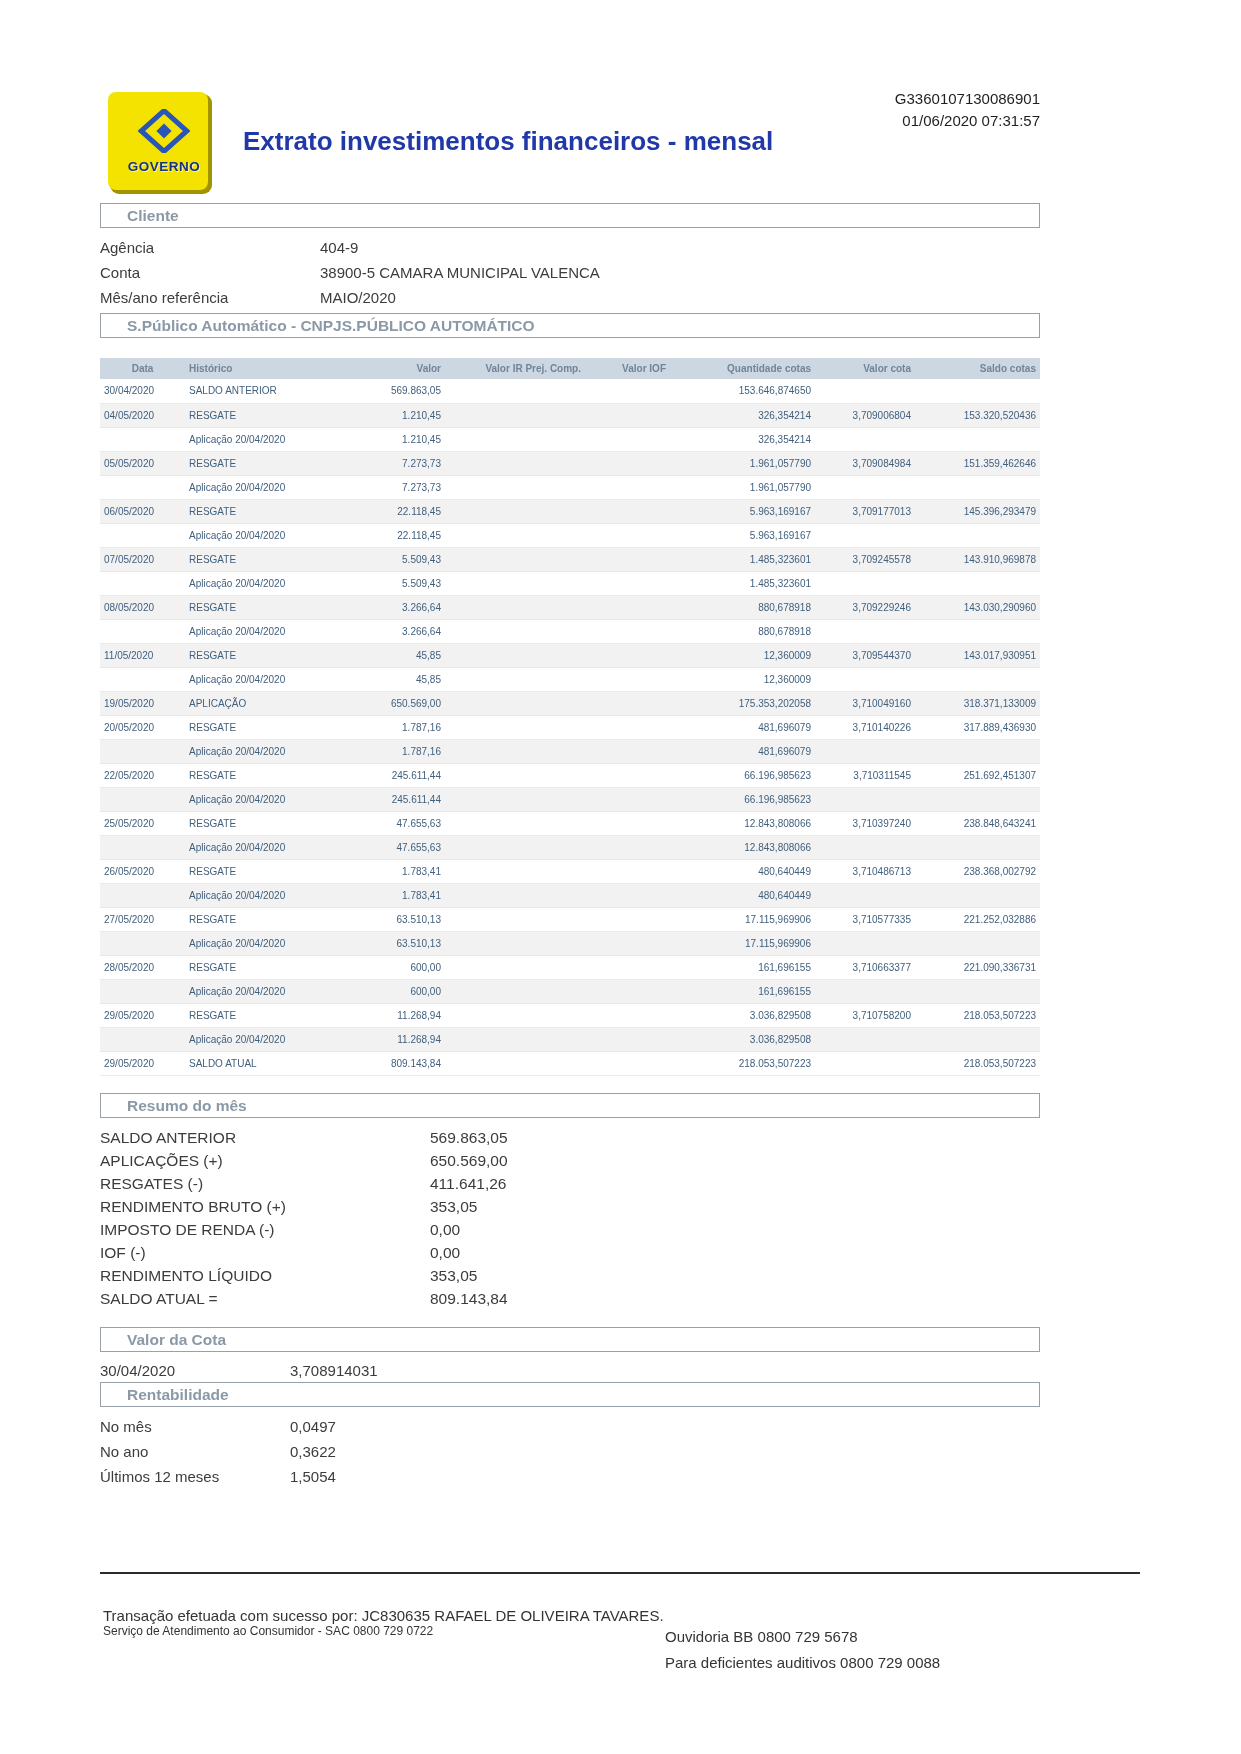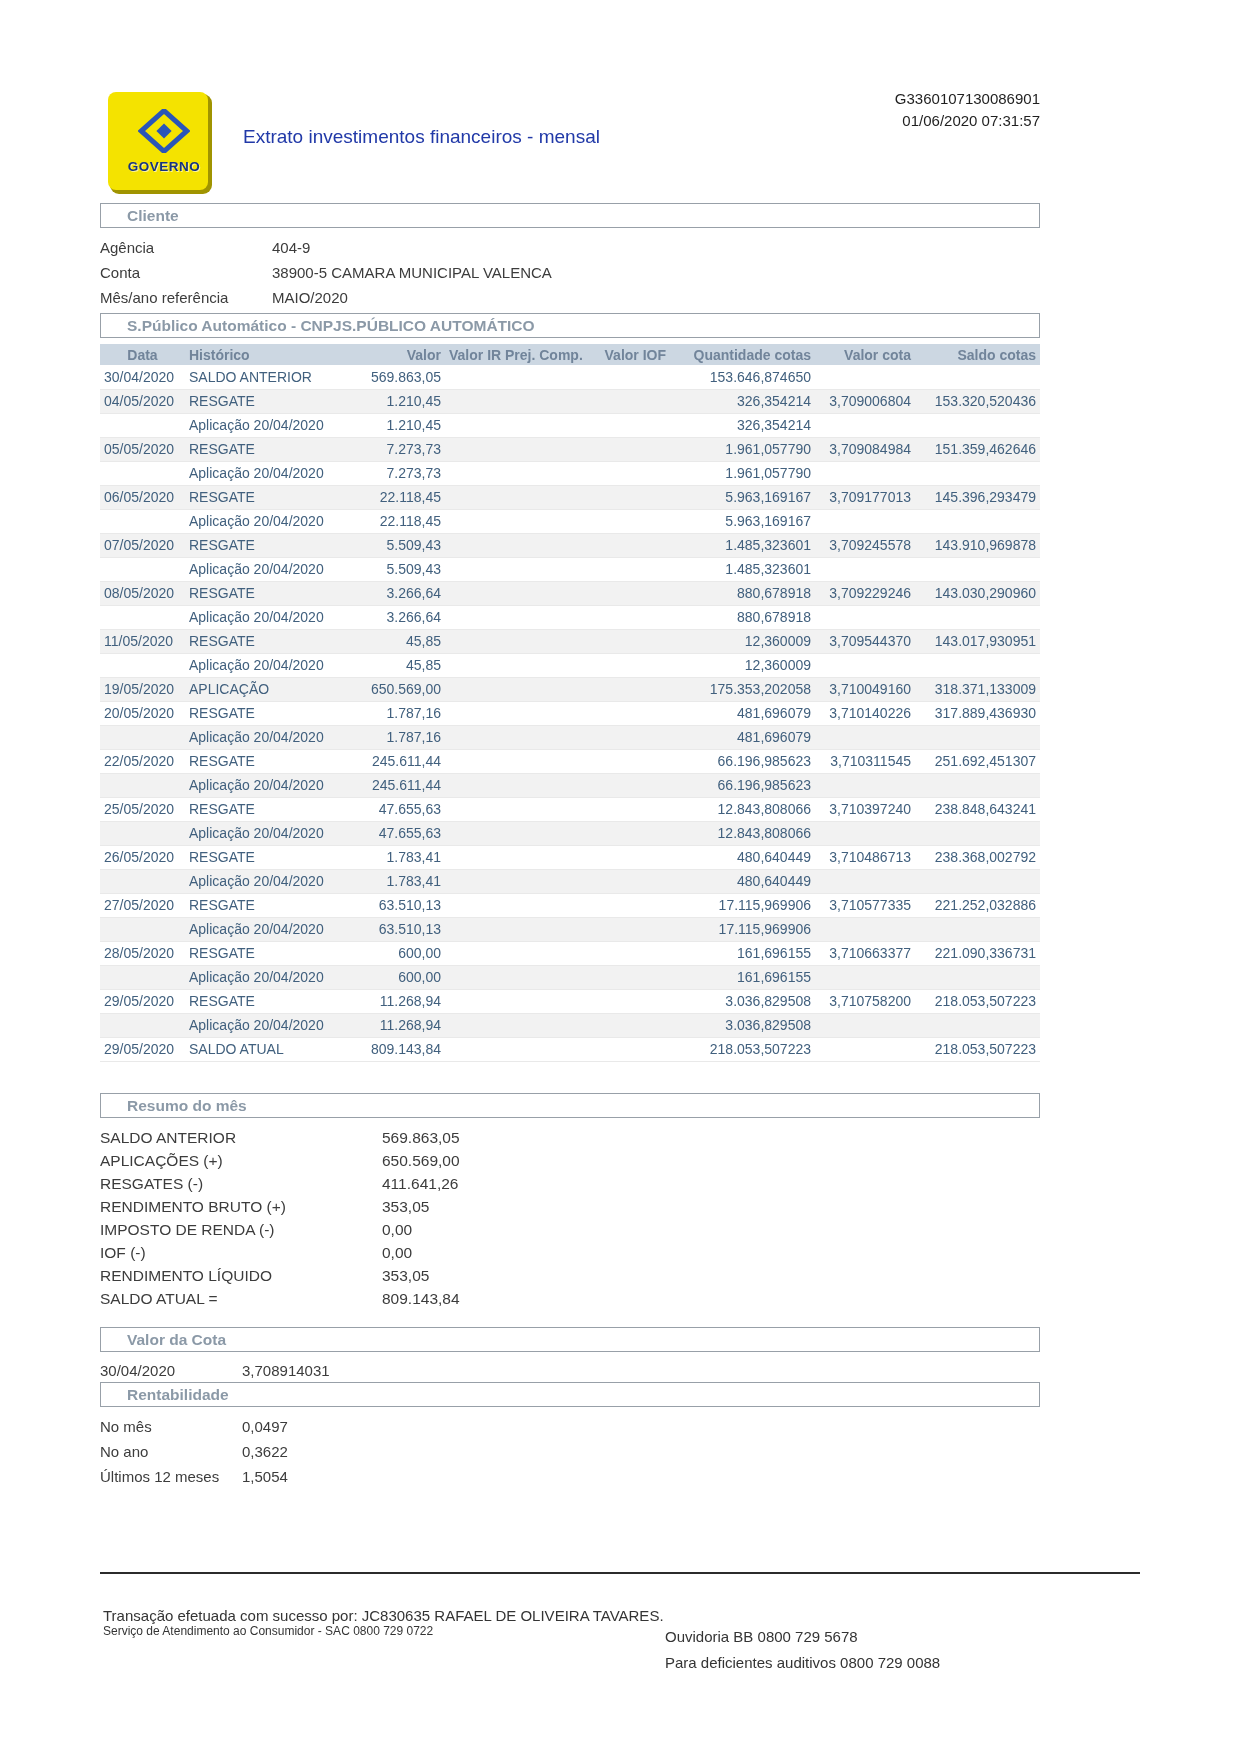--- a/index.html
+++ b/index.html
@@ -10,48 +10,48 @@
   }
   
   .logo {
     position:absolute; left:108px; top:92px; width:100px; height:98px;
     background:#f4e300; border-radius:8px;
     box-shadow:3px 3px 0 1px #a09400;
     display:flex; flex-direction:column; align-items:center; justify-content:center;padding-left:12px;
   }
   .logo-text { color:#16337f; font-weight:bold; font-size:13.5px; letter-spacing:.5px; margin-top:2px;
                text-shadow:1px 1px 0 rgba(255,255,255,.6); }
-  .doc-title { position:absolute; left:243px; top:126px; font-size:19px; font-weight:normal; color:#2139a8; }
+  .doc-title { position:absolute; left:243px; top:126px; font-size:26px; font-weight:bold; color:#2139a8; }
   .doc-code  { position:absolute; left:640px; top:88px; width:400px; text-align:right;
                font-size:15px; color:#1f1f1f; line-height:22px; }
   
   .sec { position:absolute; left:100px; width:940px; }
   .sec-title {
     border:1px solid #98a0a8; height:25px; line-height:23px; padding-left:26px;
     font-weight:bold; font-size:15.5px; color:#8b99a7; background:#fff;
   }
   .fields { margin-top:7px; font-size:15px; color:#3c3c3c; }
-  .field-row { display:flex; }
+  .field-row { display:flex;gap:48px; }
   .f-label { flex:0 0 auto; }
   .w-cliente .f-label { width:172px; }
   .w-resumo  .f-label { width:282px; }
   .w-small   .f-label { width:142px; }
   .sec-cliente { top:203px; }
   .sec-cliente .field-row { line-height:25px; }
   .sec-resumo  { top:1093px; }
   .sec-resumo  .field-row { line-height:23px; }
   .sec-resumo  .fields { margin-top:8px; font-size:15.5px; }
   .sec-cota    { top:1327px; }
   .sec-cota    .field-row { line-height:24px; }
   .sec-renta   { top:1382px; }
   .sec-renta   .field-row { line-height:25px; }
   
   .sec-fund { top:313px; }
-  table { width:100%; border-collapse:collapse; margin-top:6px; table-layout:fixed;
-          font-size:14px; color:#41607e; }
+  table { width:100%; border-collapse:collapse; margin-top:20px; table-layout:fixed;
+          font-size:10px; color:#41607e; }
   thead th { background:#ccd7e2; color:#71849a; font-weight:bold; height:21px; padding:1px 4px;
              white-space:nowrap; overflow:hidden; }
   tbody td { height:24px; padding:0 4px; border-bottom:1px solid #e9e9e9;
              white-space:nowrap; overflow:hidden; }
   tbody tr:nth-child(even) { background:#f2f2f2; }
   .ta-l { text-align:left; } .ta-r { text-align:right; } .ta-c { text-align:center; }
   
   .footer-line { position:absolute; left:100px; top:1572px; width:1040px; border-top:2px solid #2b2b2b; }
   .transacao { position:absolute; left:103px; top:1582px; font-size:15px; color:#343434;margin-top:25px; }
   .sac { position:absolute; left:103px; top:1624px; font-size:12px; color:#343434; }

